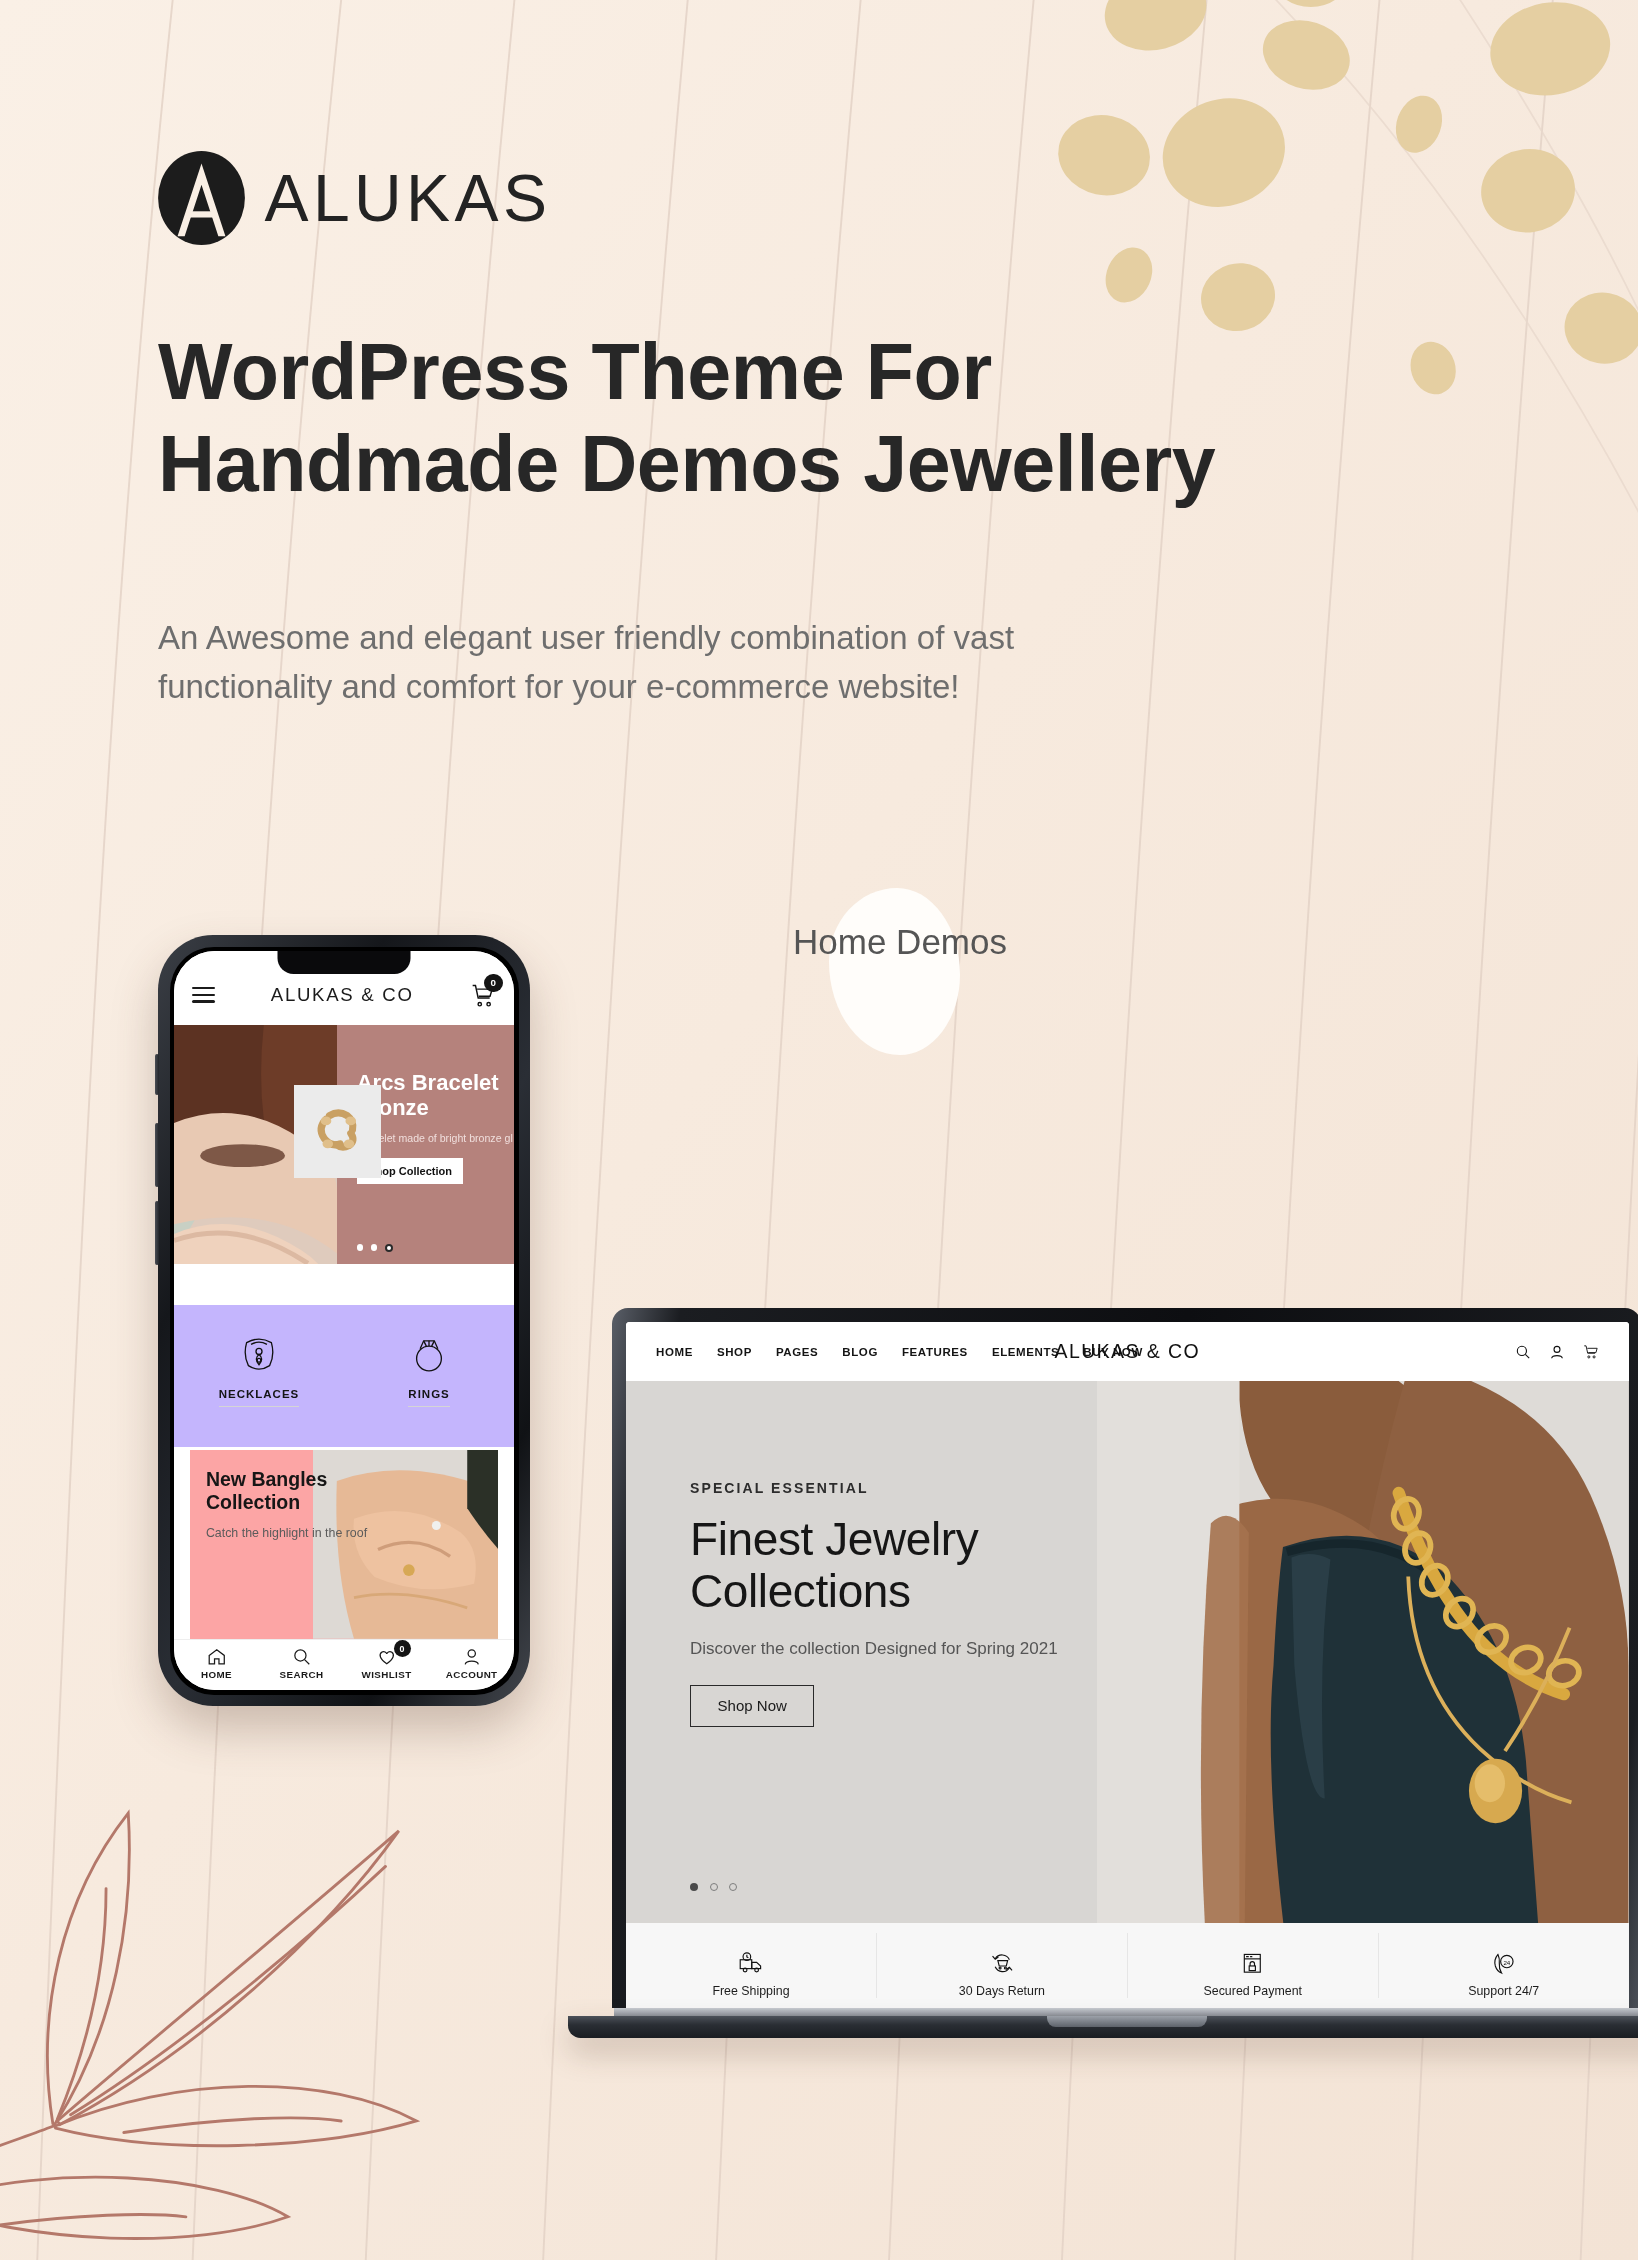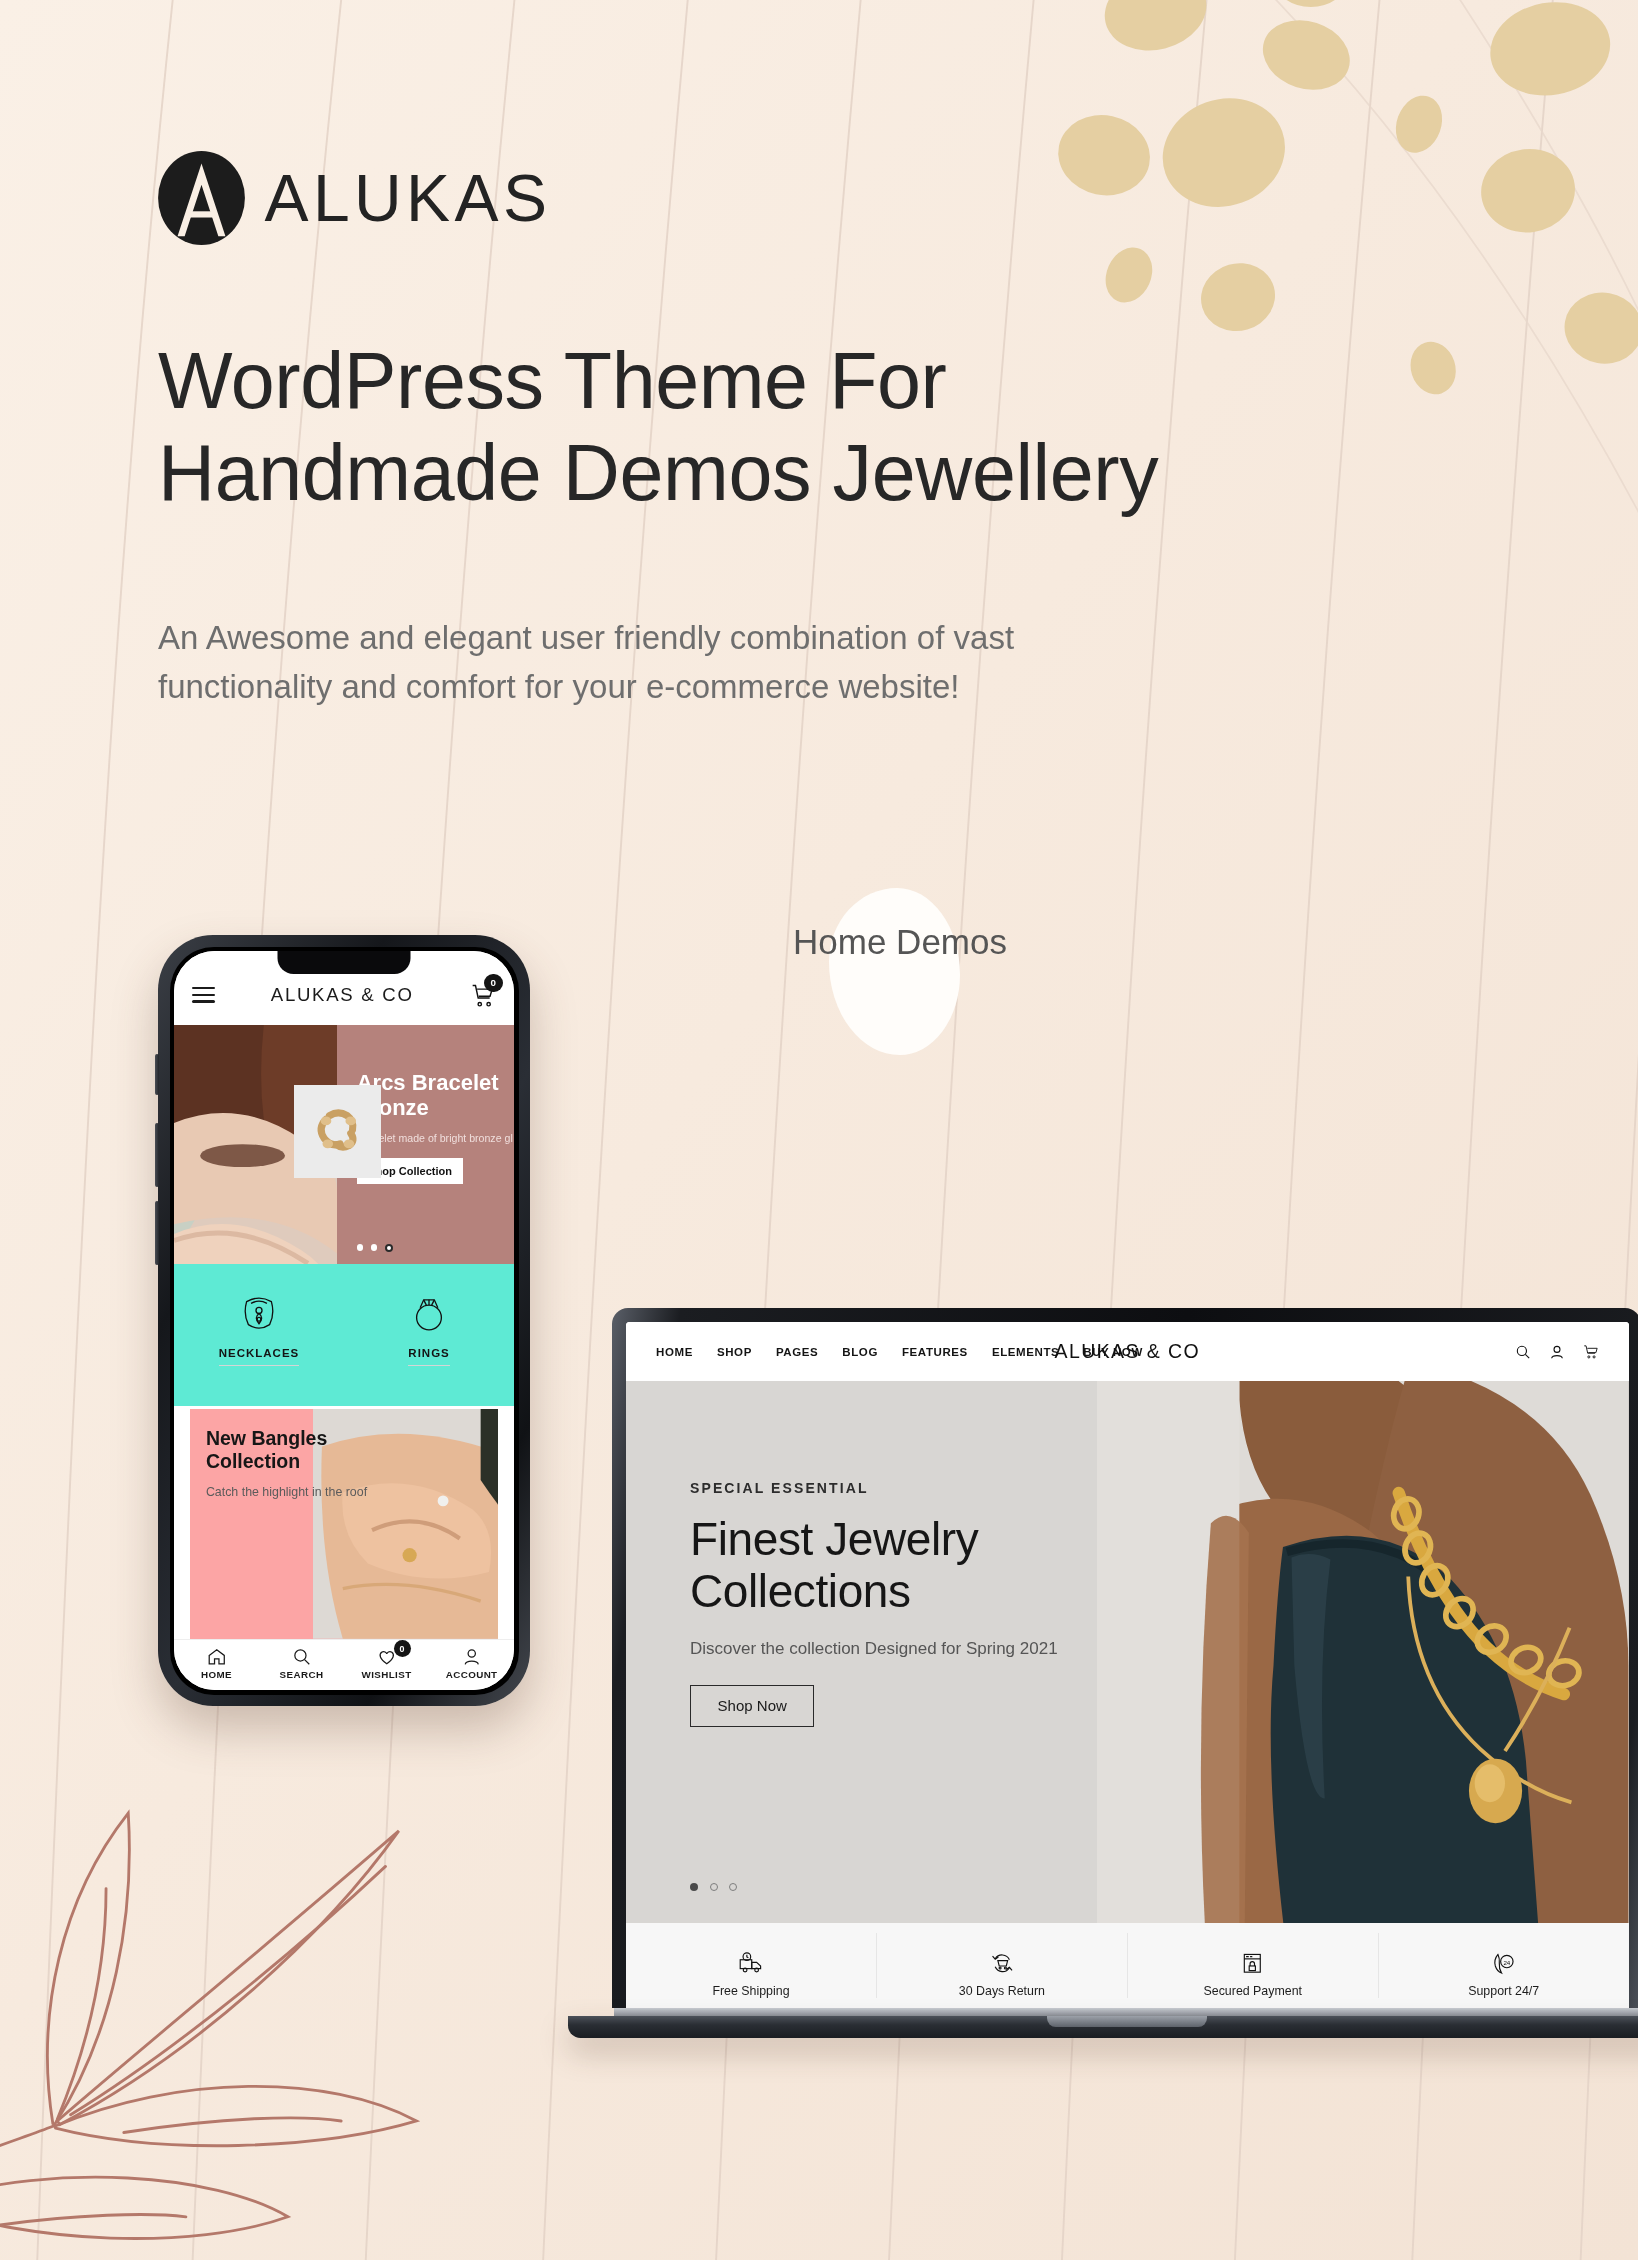--- a/index.html
+++ b/index.html
@@ -21,24 +21,24 @@
   .wrap { position:relative; z-index:5; }
 
   .brand-row { position:absolute; left:158px; top:151px; display:flex; align-items:center; gap:19.5px; }
   .brand-mark { width:87px; height:94px; }
   .brand-name {
     font-size:66px; letter-spacing:4.4px; color:#232323;
     font-weight:300; line-height:1;
   }
 
   .headline {
-    position:absolute; left:158px; top:335px;
+    position:absolute; left:158px; top:326px;
     width:1383px;
     font-size:79px; line-height:1.16;
-    font-weight:400; color:#272727;
+    font-weight:700; color:#272727;
     letter-spacing:-0.4px;
   }
   .subhead {
     position:absolute; left:158px; top:614px;
     width:1170px;
     font-size:33px; line-height:1.48;
     color:#6e6e6e; font-weight:400;
   }
 
   
@@ -140,21 +140,21 @@
   .ph-prod-card {
     position:absolute; left:-43px; top:60px;
     width:87px; height:93px; background:#ebebeb;
     display:flex; align-items:center; justify-content:center;
     z-index:4;
   }
   .ph-dots { position:absolute; left:19.5px; bottom:12.4px; display:flex; gap:8px; align-items:center; }
   .ph-dots i { width:6.2px; height:6.2px; border-radius:50%; background:#fff; display:block; }
   .ph-dots i.on { background:#fff; border:2.2px solid #2a2a2a; width:8px; height:8px; }
 
-  .ph-cats { flex:0 0 142px; display:flex; background:#5eead4; padding-top:23px; }
+  .ph-cats { flex:0 0 142px; display:flex; background:#c4b5fd; padding-top:23px;margin-top:41px; }
   .ph-cat { flex:1; text-align:center; }
   .ph-cat-ico { height:55px; display:flex; align-items:center; justify-content:center; }
   .ph-cat-lb {
     font-size:11.5px; letter-spacing:1px; font-weight:700; color:#141414;
     display:inline-block; padding-bottom:6.2px; border-bottom:1.3px solid #d5d5d5;
     margin-top:5.3px;
   }
 
   .ph-banner { flex:1; margin:3.5px 16px 0 16px; background:#fca5a5; position:relative; overflow:hidden; }
   .ph-ban-t { position:absolute; left:16px; top:17.7px; font-size:19.5px; font-weight:600; color:#161616; line-height:1.18; }

